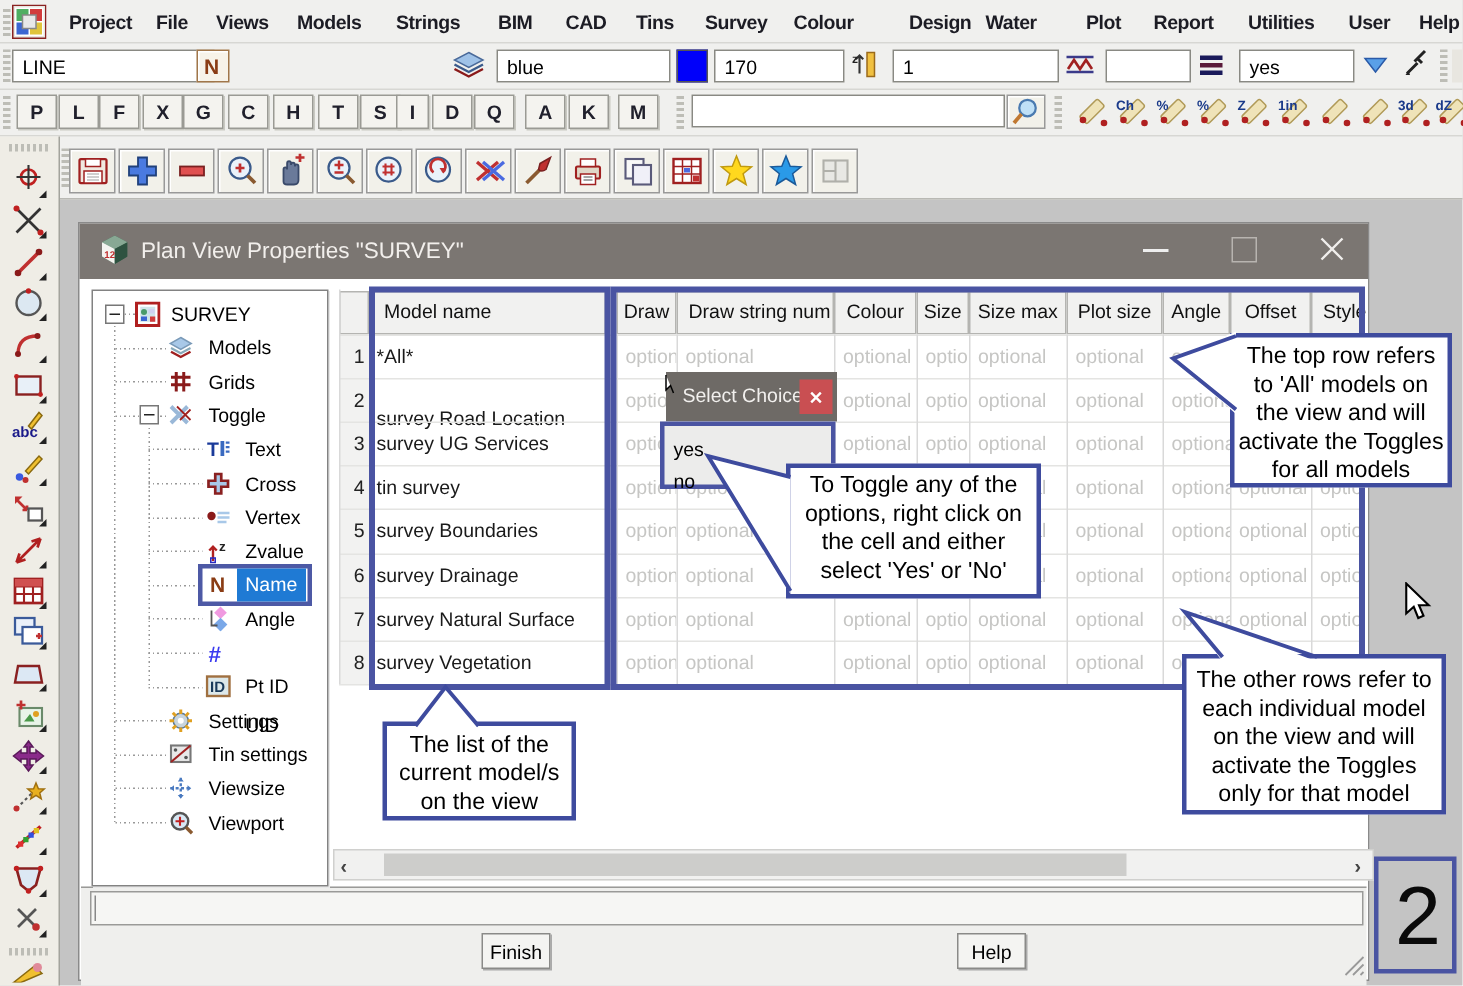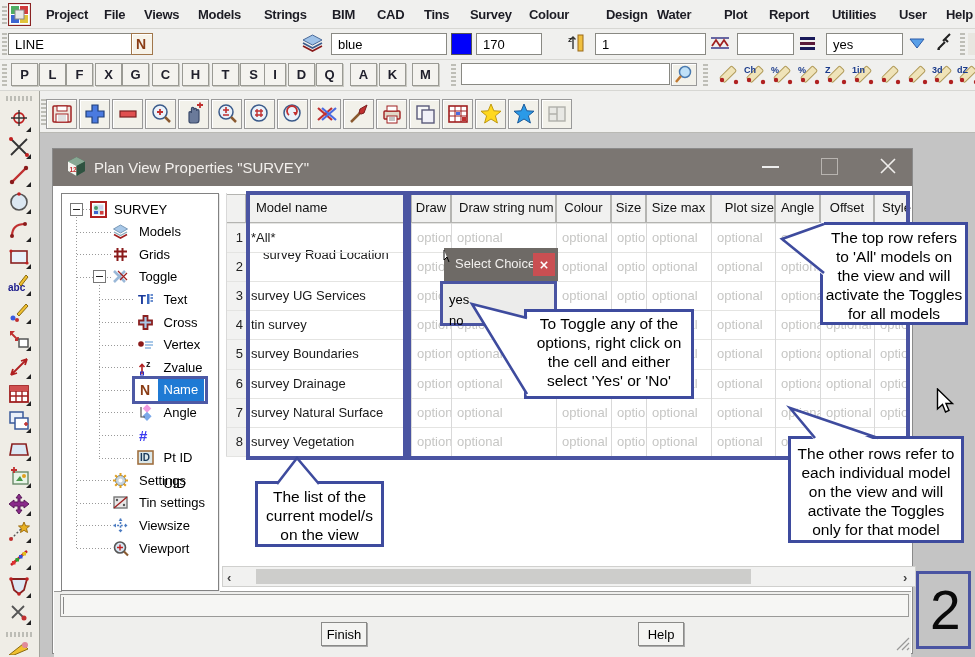--- a/index.html
+++ b/index.html
@@ -70,21 +70,21 @@
     <div class="tbtn" style="left:131px;top:4px;width:22px;height:22px;background:#f7f3e9;border-color:#a0764a;">
         <span style="position:absolute;left:4px;top:2px;font-size:14px;font-weight:700;color:#8a3c14;">N</span>
       </div>
     <div class="abs" style="background:none;border:none;left:301px;top:4px;width:25px;height:22px;"><svg width="23" height="20" viewBox="0 0 23 20">
           <path d="M11.5 2 L21 7 L11.5 12 L2 7 Z" fill="#9fc2e8" stroke="#4a6a9a"></path>
           <path d="M2 10 L11.5 15 L21 10" fill="none" stroke="#3a5a8a" stroke-width="1.6"></path>
           <path d="M2 13 L11.5 18 L21 13" fill="none" stroke="#8a1a1a" stroke-width="1.6"></path>
         </svg></div>
     <div class="edit" style="left:331px;width:116px;">blue</div>
     <div class="abs" style="left:451px;top:4px;width:21px;height:22px;background:#0000fa;border:1px solid #555;box-sizing:border-box;"></div>
-    <div class="edit" style="left:476px;width:66px;">170</div>
+    <div class="edit" style="left:476px;width:87px;">170</div>
     <div class="abs" style="background:none;border:none;left:567px;top:4px;width:22px;height:22px;"><svg width="20" height="20" viewBox="0 0 20 20">
           <rect x="11" y="2" width="5" height="16" fill="#f0c040" stroke="#9a6a1a"></rect>
           <path d="M6 4 L6 16 M3.5 6.5 L6 4 L8.5 6.5" stroke="#333" stroke-width="1.4" fill="none"></path>
           <text x="1" y="9" font-size="8" font-weight="bold" fill="#222">z</text>
         </svg></div>
     <div class="edit" style="left:595px;width:111px;">1</div>
     <div class="abs" style="background:none;border:none;left:709px;top:4px;width:24px;height:22px;"><svg width="22" height="20" viewBox="0 0 22 20">
           <path d="M2 5 H20 M2 15 H20" stroke="#3a3a8a" stroke-width="1.6"></path>
           <path d="M3 13 L7 7 L11 13 L15 7 L19 13" stroke="#a02020" stroke-width="1.8" fill="none"></path>
         </svg></div>
@@ -545,38 +545,38 @@
         </div>
     </div>
     <div class="abs" id="tablewrap" style="left:0;top:0;width:859px;height:442px;overflow:hidden;">
       <div class="hcell" style="left:173px;width:20px;"></div>
       <div class="hcell" style="left:195px;width:156px;text-align:left;padding-left:7px;">Model name</div>
       <div class="hcell" style="left:358px;width:40px;">Draw</div>
       <div class="hcell" style="left:398px;width:105px;text-align:left;padding-left:7px;">Draw string num</div>
       <div class="hcell" style="left:503px;width:55px;">Colour</div>
       <div class="hcell" style="left:558px;width:35px;">Size</div>
       <div class="hcell" style="left:593px;width:65px;">Size max</div>
-      <div class="hcell" style="left:658px;width:64px;text-align:right;">Plot size</div>
+      <div class="hcell" style="left:658px;width:64px;">Plot size</div>
       <div class="hcell" style="left:722px;width:45px;">Angle</div>
       <div class="hcell" style="left:767px;width:54px;">Offset</div>
       <div class="hcell" style="left:821px;width:33px;text-align:left;padding-left:7px;">Style</div>
       <div class="abs" style="left:173px;top:73.5px;width:20px;height:233.6px;background:#f2f2f1;"></div>
       <div class="rnum" style="left:173px;top:80.5px;">1</div>
       <div class="mname" style="left:198px;top:80.5px;">*All*</div>
       <div class="cell" style="left:358px;top:73.5px;width:40px;">optional</div>
       <div class="cell" style="left:398px;top:73.5px;width:105px;">optional</div>
       <div class="cell" style="left:503px;top:73.5px;width:55px;">optional</div>
       <div class="cell" style="left:558px;top:73.5px;width:35px;">optional</div>
       <div class="cell" style="left:593px;top:73.5px;width:65px;">optional</div>
       <div class="cell" style="left:658px;top:73.5px;width:64px;">optional</div>
       <div class="cell" style="left:722px;top:73.5px;width:45px;">optional</div>
       <div class="cell" style="left:767px;top:73.5px;width:54px;">optional</div>
       <div class="cell" style="left:821px;top:73.5px;width:33px;">optional</div>
       <div class="rnum" style="left:173px;top:109.7px;">2</div>
-      <div class="mname" style="left:198px;top:98px;padding-left:12px;">survey Road Location</div>
+      <div class="mname" style="left:198px;top:122px;">survey Road Location</div>
       <div class="cell" style="left:358px;top:102.7px;width:40px;">optional</div>
       <div class="cell" style="left:398px;top:102.7px;width:105px;">optional</div>
       <div class="cell" style="left:503px;top:102.7px;width:55px;">optional</div>
       <div class="cell" style="left:558px;top:102.7px;width:35px;">optional</div>
       <div class="cell" style="left:593px;top:102.7px;width:65px;">optional</div>
       <div class="cell" style="left:658px;top:102.7px;width:64px;">optional</div>
       <div class="cell" style="left:722px;top:102.7px;width:45px;">optional</div>
       <div class="cell" style="left:767px;top:102.7px;width:54px;">optional</div>
       <div class="cell" style="left:821px;top:102.7px;width:33px;">optional</div>
       <div class="rnum" style="left:173px;top:138.9px;">3</div>

